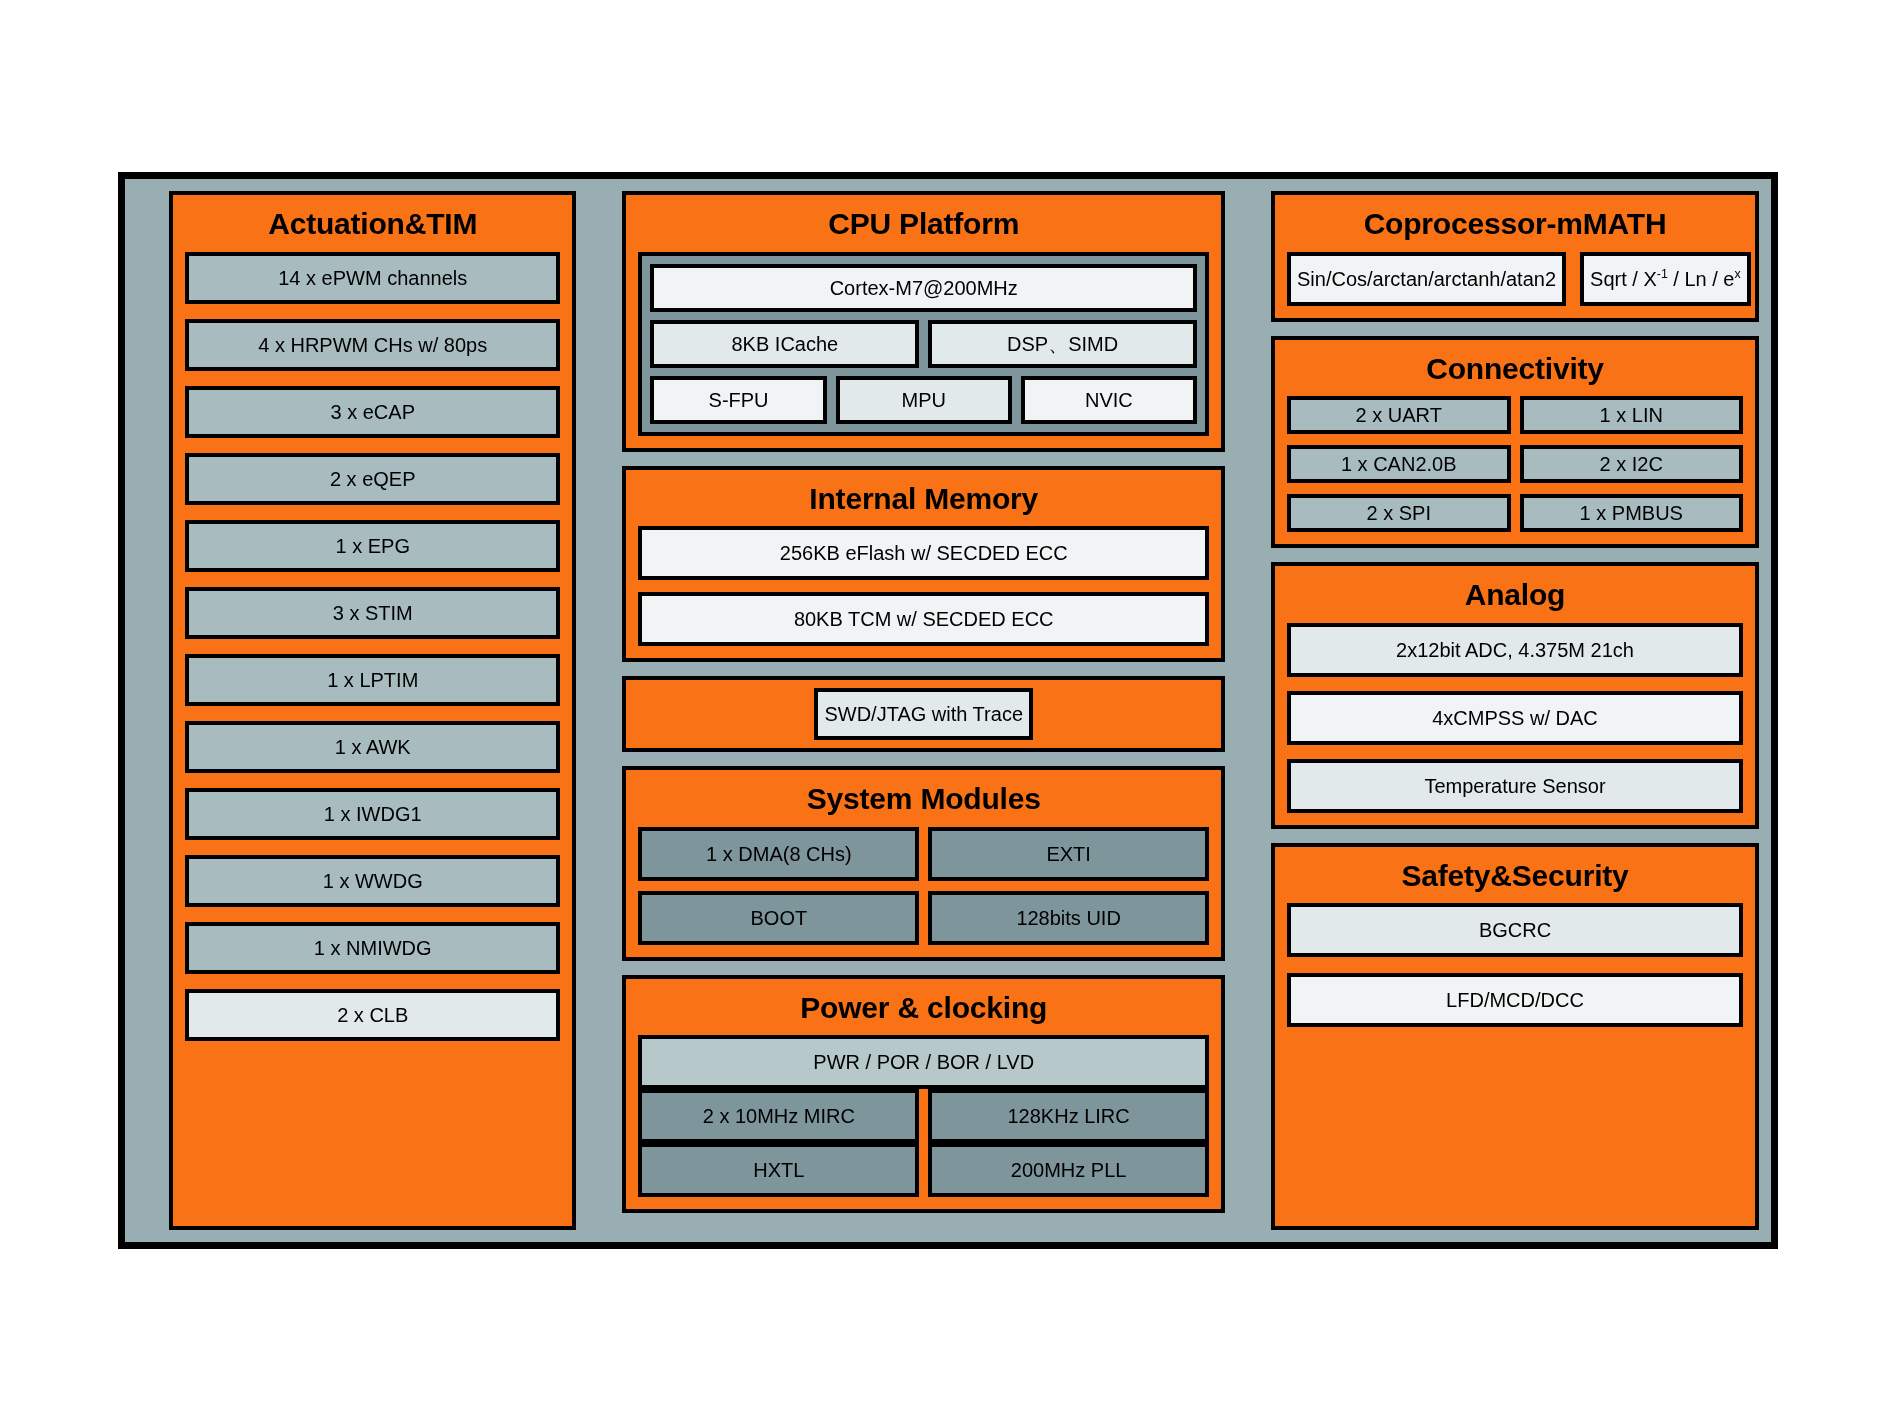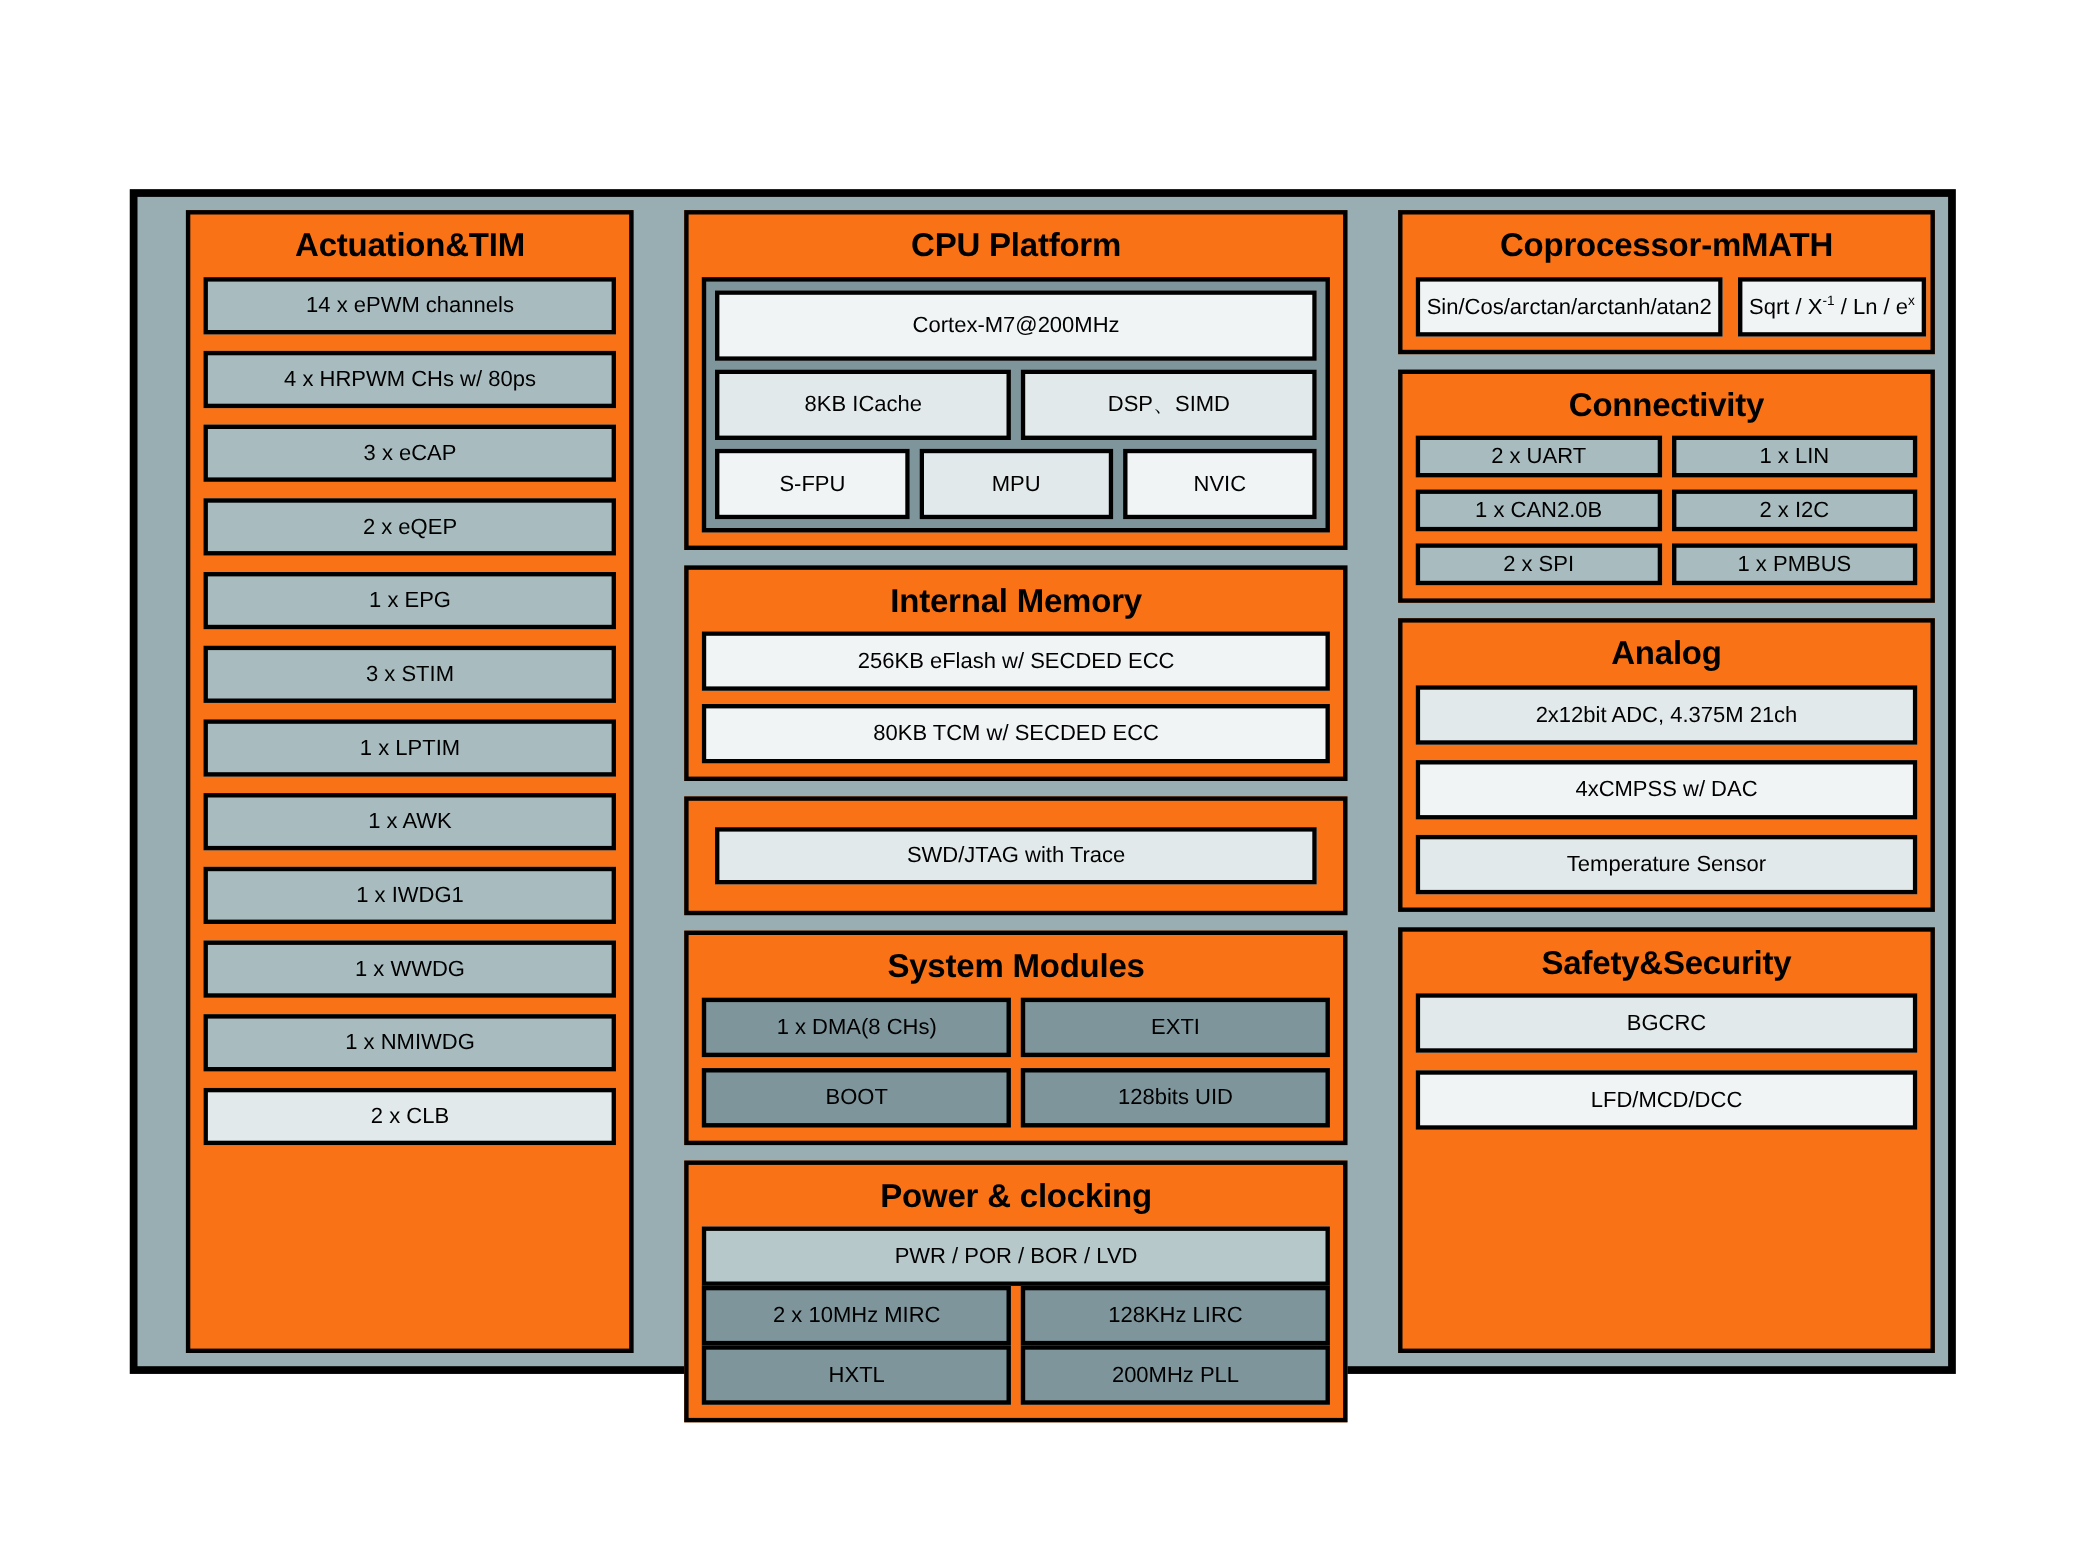--- a/index.html
+++ b/index.html
@@ -78,21 +78,21 @@
   .act-list > .blk { height: 52px; flex: 0 0 52px; }
 
   
   .cpu-core {
     background: #7e959b;
     border: 4px solid #000000;
     box-sizing: border-box;
     padding: 8px;
     display: flex; flex-direction: column; gap: 8px;
   }
-  .cpu-core .blk { height: 64px; }
+  .cpu-core .blk { height: 48px; }
 
   .mem-list { display: flex; flex-direction: column; gap: 12px; border-radius: 17px; }
   .mem-list > .blk { height: 54px; }
 
   .sm-list { display: flex; flex-direction: column; gap: 10px; }
   .sm-list .blk { height: 54px; }
 
   .pw-list { display: flex; flex-direction: column; }
   .pw-list .blk { height: 54px; }
 
@@ -157,21 +157,21 @@
       </div>
 
       <div class="group">
         <div class="group-title">Internal Memory</div>
         <div class="mem-list">
           <div class="blk tone-c">256KB eFlash w/ SECDED ECC</div>
           <div class="blk tone-c">80KB TCM w/ SECDED ECC</div>
         </div>
       </div>
 
-      <div class="group" style="padding:24px;">
+      <div class="group" style="padding:8px;align-items:center;">
         <div class="blk tone-b swd">SWD/JTAG with Trace</div>
       </div>
 
       <div class="group">
         <div class="group-title">System Modules</div>
         <div class="sm-list">
           <div class="row2">
             <div class="blk tone-d">1 x DMA(8 CHs)</div>
             <div class="blk tone-d">EXTI</div>
           </div>

